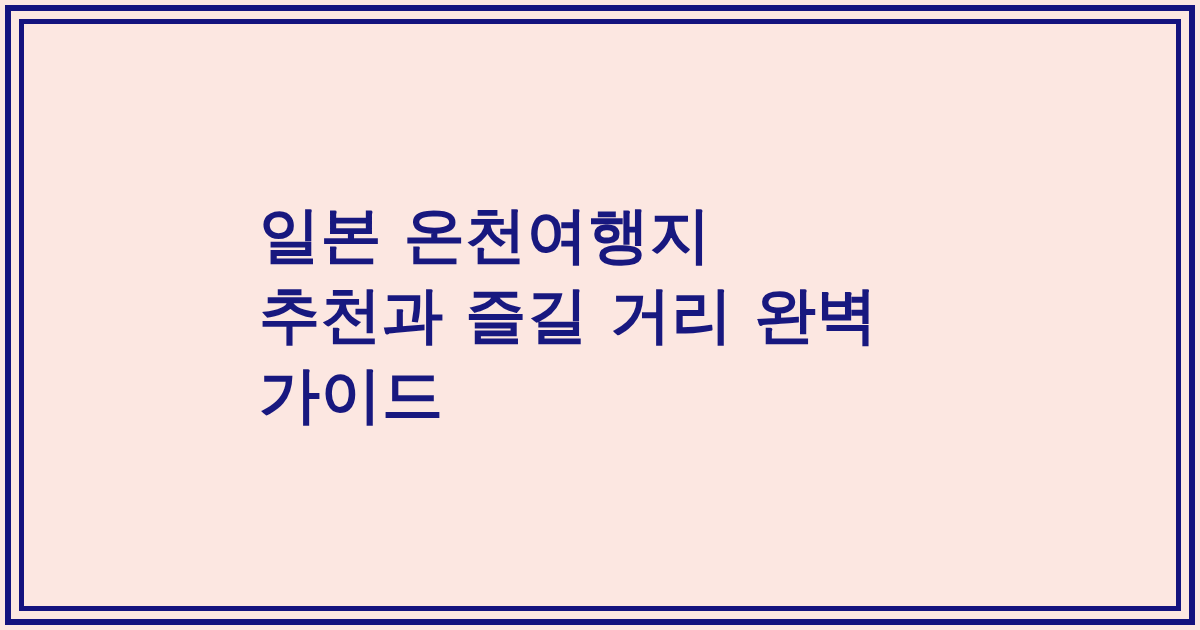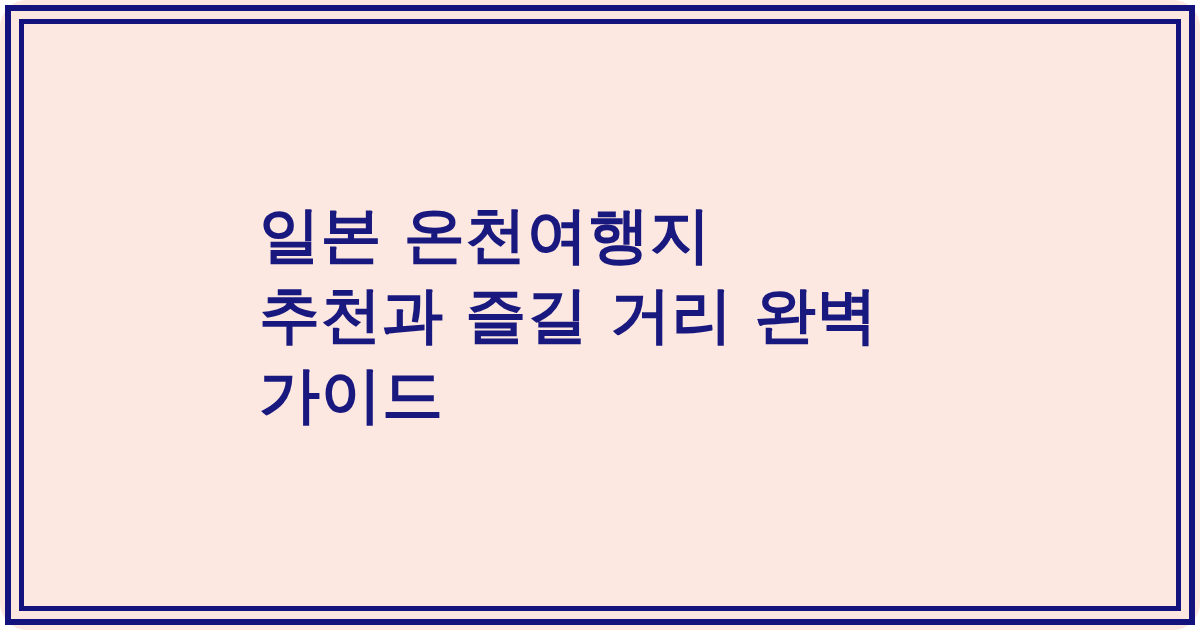--- a/index.html
+++ b/index.html
@@ -15,21 +15,20 @@
     font-family: "DejaVu Sans", "Liberation Sans", sans-serif;
   }
 
   
   .banner {
     position: relative;
     box-sizing: border-box;
     width: 1200px;
     height: 630px;
     background: #fce7e1;
-    border-radius: 27px;
   }
 
   
   .frame-outer {
     position: absolute;
     left: 5px;
     top: 5px;
     right: 5px;
     bottom: 5px;
     box-sizing: border-box;

